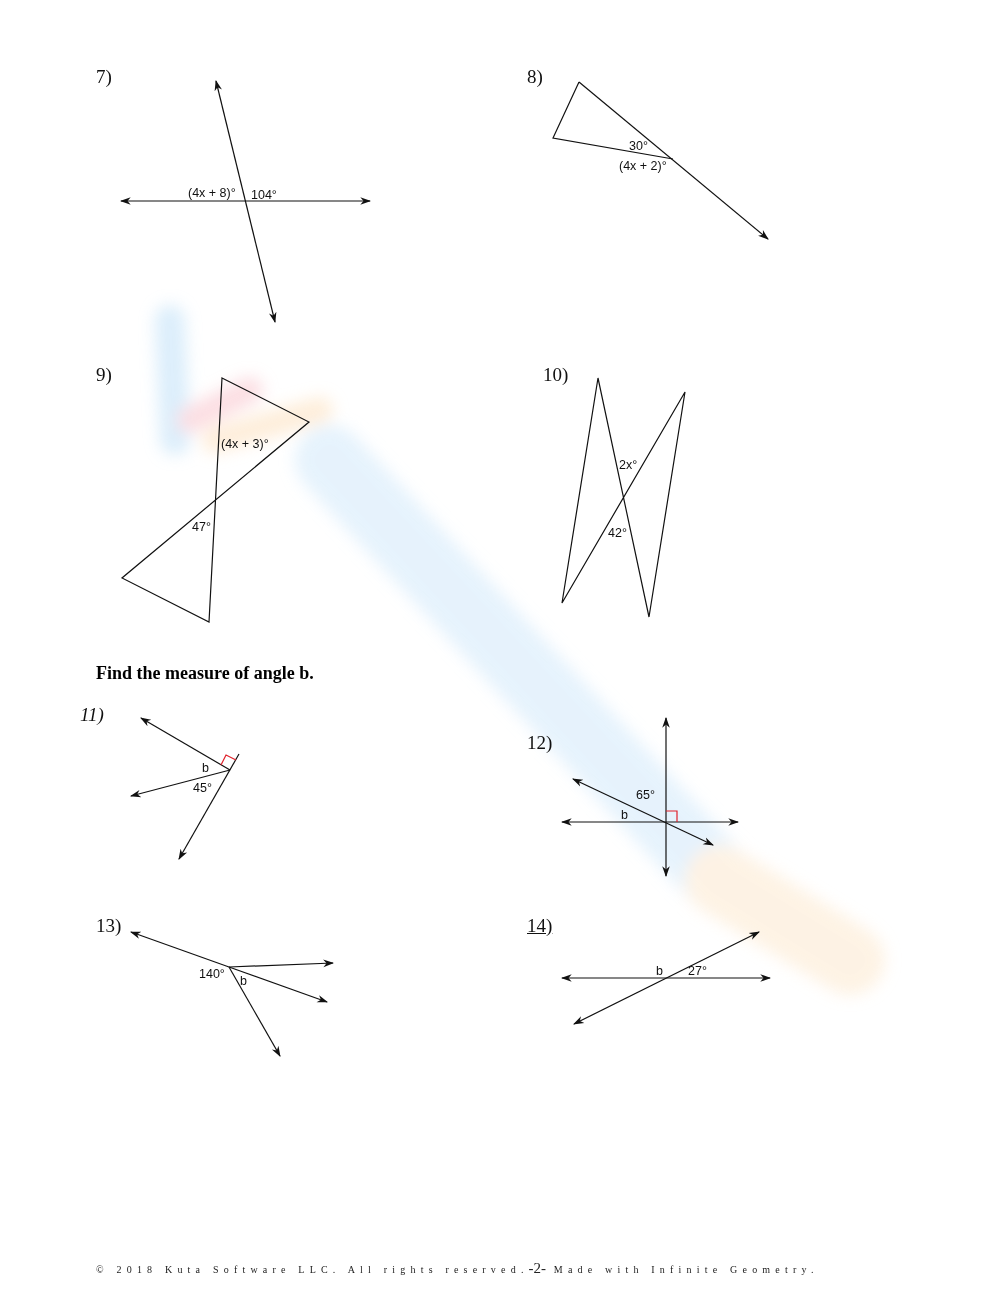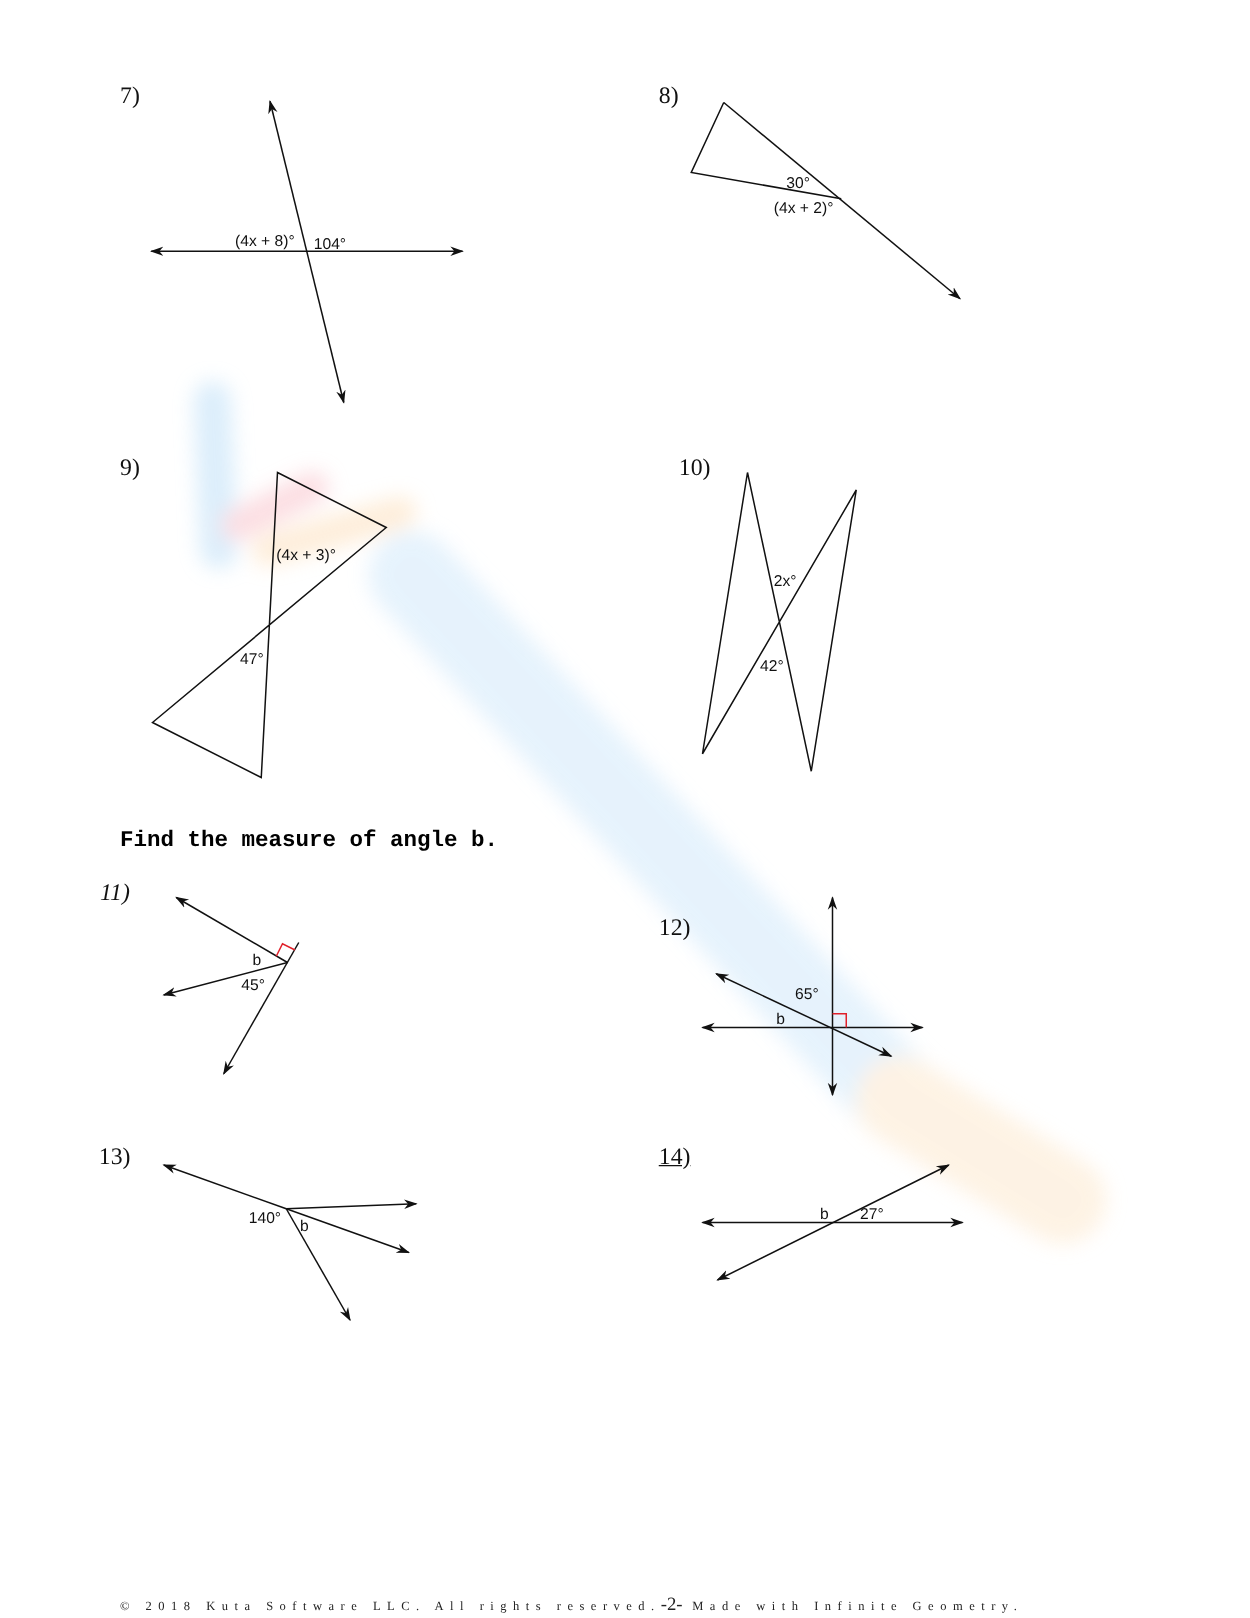--- a/index.html
+++ b/index.html
@@ -2,22 +2,22 @@
 <html><head>
 <meta charset="utf-8">
 <style>
   html, body { margin: 0; padding: 0; background: #ffffff; }
   body { width: 1000px; height: 1294px; position: relative; overflow: hidden; font-family: "Liberation Serif", serif; color: #000; }
   .page { position: absolute; inset: 0; }
   .watermark { position: absolute; inset: 0; pointer-events: none; }
   .qnum { position: absolute; font-family: "Liberation Serif", serif; font-size: 19px; color: #111; }
   .fig { position: absolute; left: 0; top: 0; }
   .lbl { font-family: "Liberation Sans", sans-serif; font-size: 12.5px; fill: #111; }
-  .instr { position: absolute; left: 96px; top: 663px; font-family: Liberation Mono, monospace; font-weight: bold; font-size: 18px; }
-  .footer { position: absolute; left: 96px; top: 1260px; font-family: "Liberation Serif", serif; font-size: 10px; letter-spacing: 5.2px; color: #222; white-space: nowrap; margin-top: 16px; }
+  .instr { position: absolute; left: 96px; top: 663px; font-family: Liberation Serif, serif; font-weight: bold; font-size: 18px; }
+  .footer { position: absolute; left: 96px; top: 1260px; font-family: "Liberation Serif", serif; font-size: 10px; letter-spacing: 5.2px; color: #222; white-space: nowrap; }
   .footer .pg { font-size: 15px; letter-spacing: 0; }
 </style>
 </head>
 <body>
 
 <div class="page">
 
   <svg class="watermark" width="1000" height="1294" viewBox="0 0 1000 1294">
     <defs>
       <filter id="blur">
@@ -86,19 +86,19 @@
   </svg>
 
   <div class="qnum" style="left:527px; top:66px;">8)</div>
   <div class="qnum" style="left:96px; top:364px;">9)</div>
   <div class="qnum" style="left:527px; top:364px;margin-left:16px;">10)</div>
 
   <div class="instr">Find the measure of angle b.</div>
 
   <div class="qnum" style="left:80px; top:704px;font-style:italic;">11)</div>
   <div class="qnum" style="left:527px; top:704px;margin-top:28px;">12)</div>
-  <div class="qnum" style="left:79px; top:915px;">13)</div>
+  <div class="qnum" style="left:96px; top:915px;">13)</div>
   <div class="qnum" style="left:527px; top:915px;text-decoration:underline;">14)</div>
 
   <div class="footer">
     <span>© 2018 Kuta Software LLC. All rights reserved.</span><span class="pg">-2-</span> <span>Made with Infinite Geometry.</span>
   </div>
 </div>
 
 </body></html>

